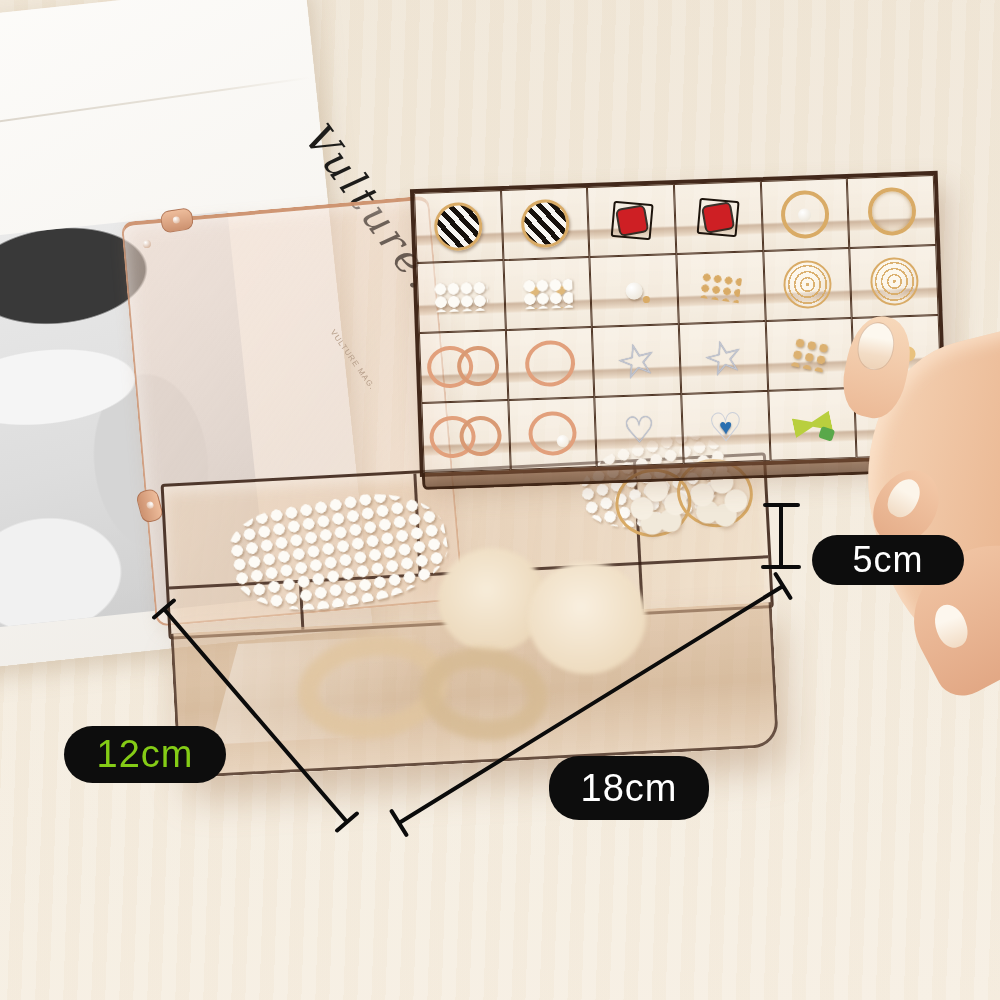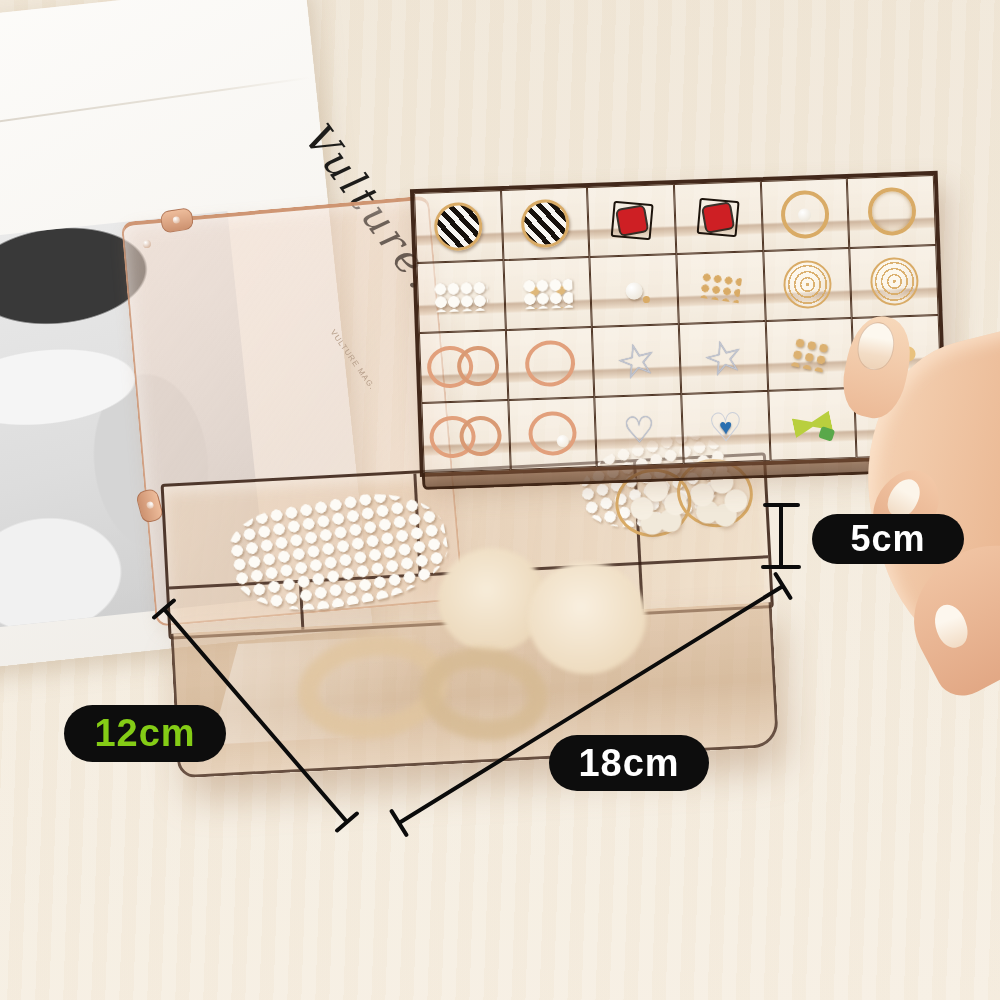--- a/index.html
+++ b/index.html
@@ -174,24 +174,24 @@
   .finger-nail{left:890px;top:478px;width:28px;height:40px;transform:rotate(30deg);
     border-radius:50% 50% 45% 45%;background:linear-gradient(#fcf5ea 0 35%,#f1dbc4);}
   .finger-lower{left:912px;top:548px;width:150px;height:130px;transform:rotate(-28deg);
     border-radius:50% 50% 20% 20%;background:linear-gradient(#f0c3a2,#e2a885);}
   .lower-nail{left:936px;top:604px;width:30px;height:44px;transform:rotate(-20deg);
     border-radius:50% 50% 45% 45%;background:linear-gradient(#fdf7ee 0 35%,#f2dcc5);}
 
   
   .dim-svg{left:0;top:0;width:1000px;height:1000px;pointer-events:none;}
   .dim-pill{display:flex;align-items:center;justify-content:center;border-radius:30px;
-    font-weight:bold;font-size:38px;letter-spacing:1px;}
+    font-weight:normal;font-size:38px;letter-spacing:1px;margin-top:21px;}
   .pill-5{left:812px;top:514px;width:152px;height:50px;font-size:36px;}
   .pill-12{left:64px;top:705px;width:162px;height:57px;}
-  .pill-18{left:549px;top:735px;width:160px;height:56px;}
+  .pill-18{left:549px;top:735px;width:160px;height:64px;}
 </style>
 </head>
 <body>
 
 <div class="stage">
 
   <div class="abs magazine">
     <div class="abs page-edge"></div>
     <div class="abs bw-photo"></div>
   </div>

